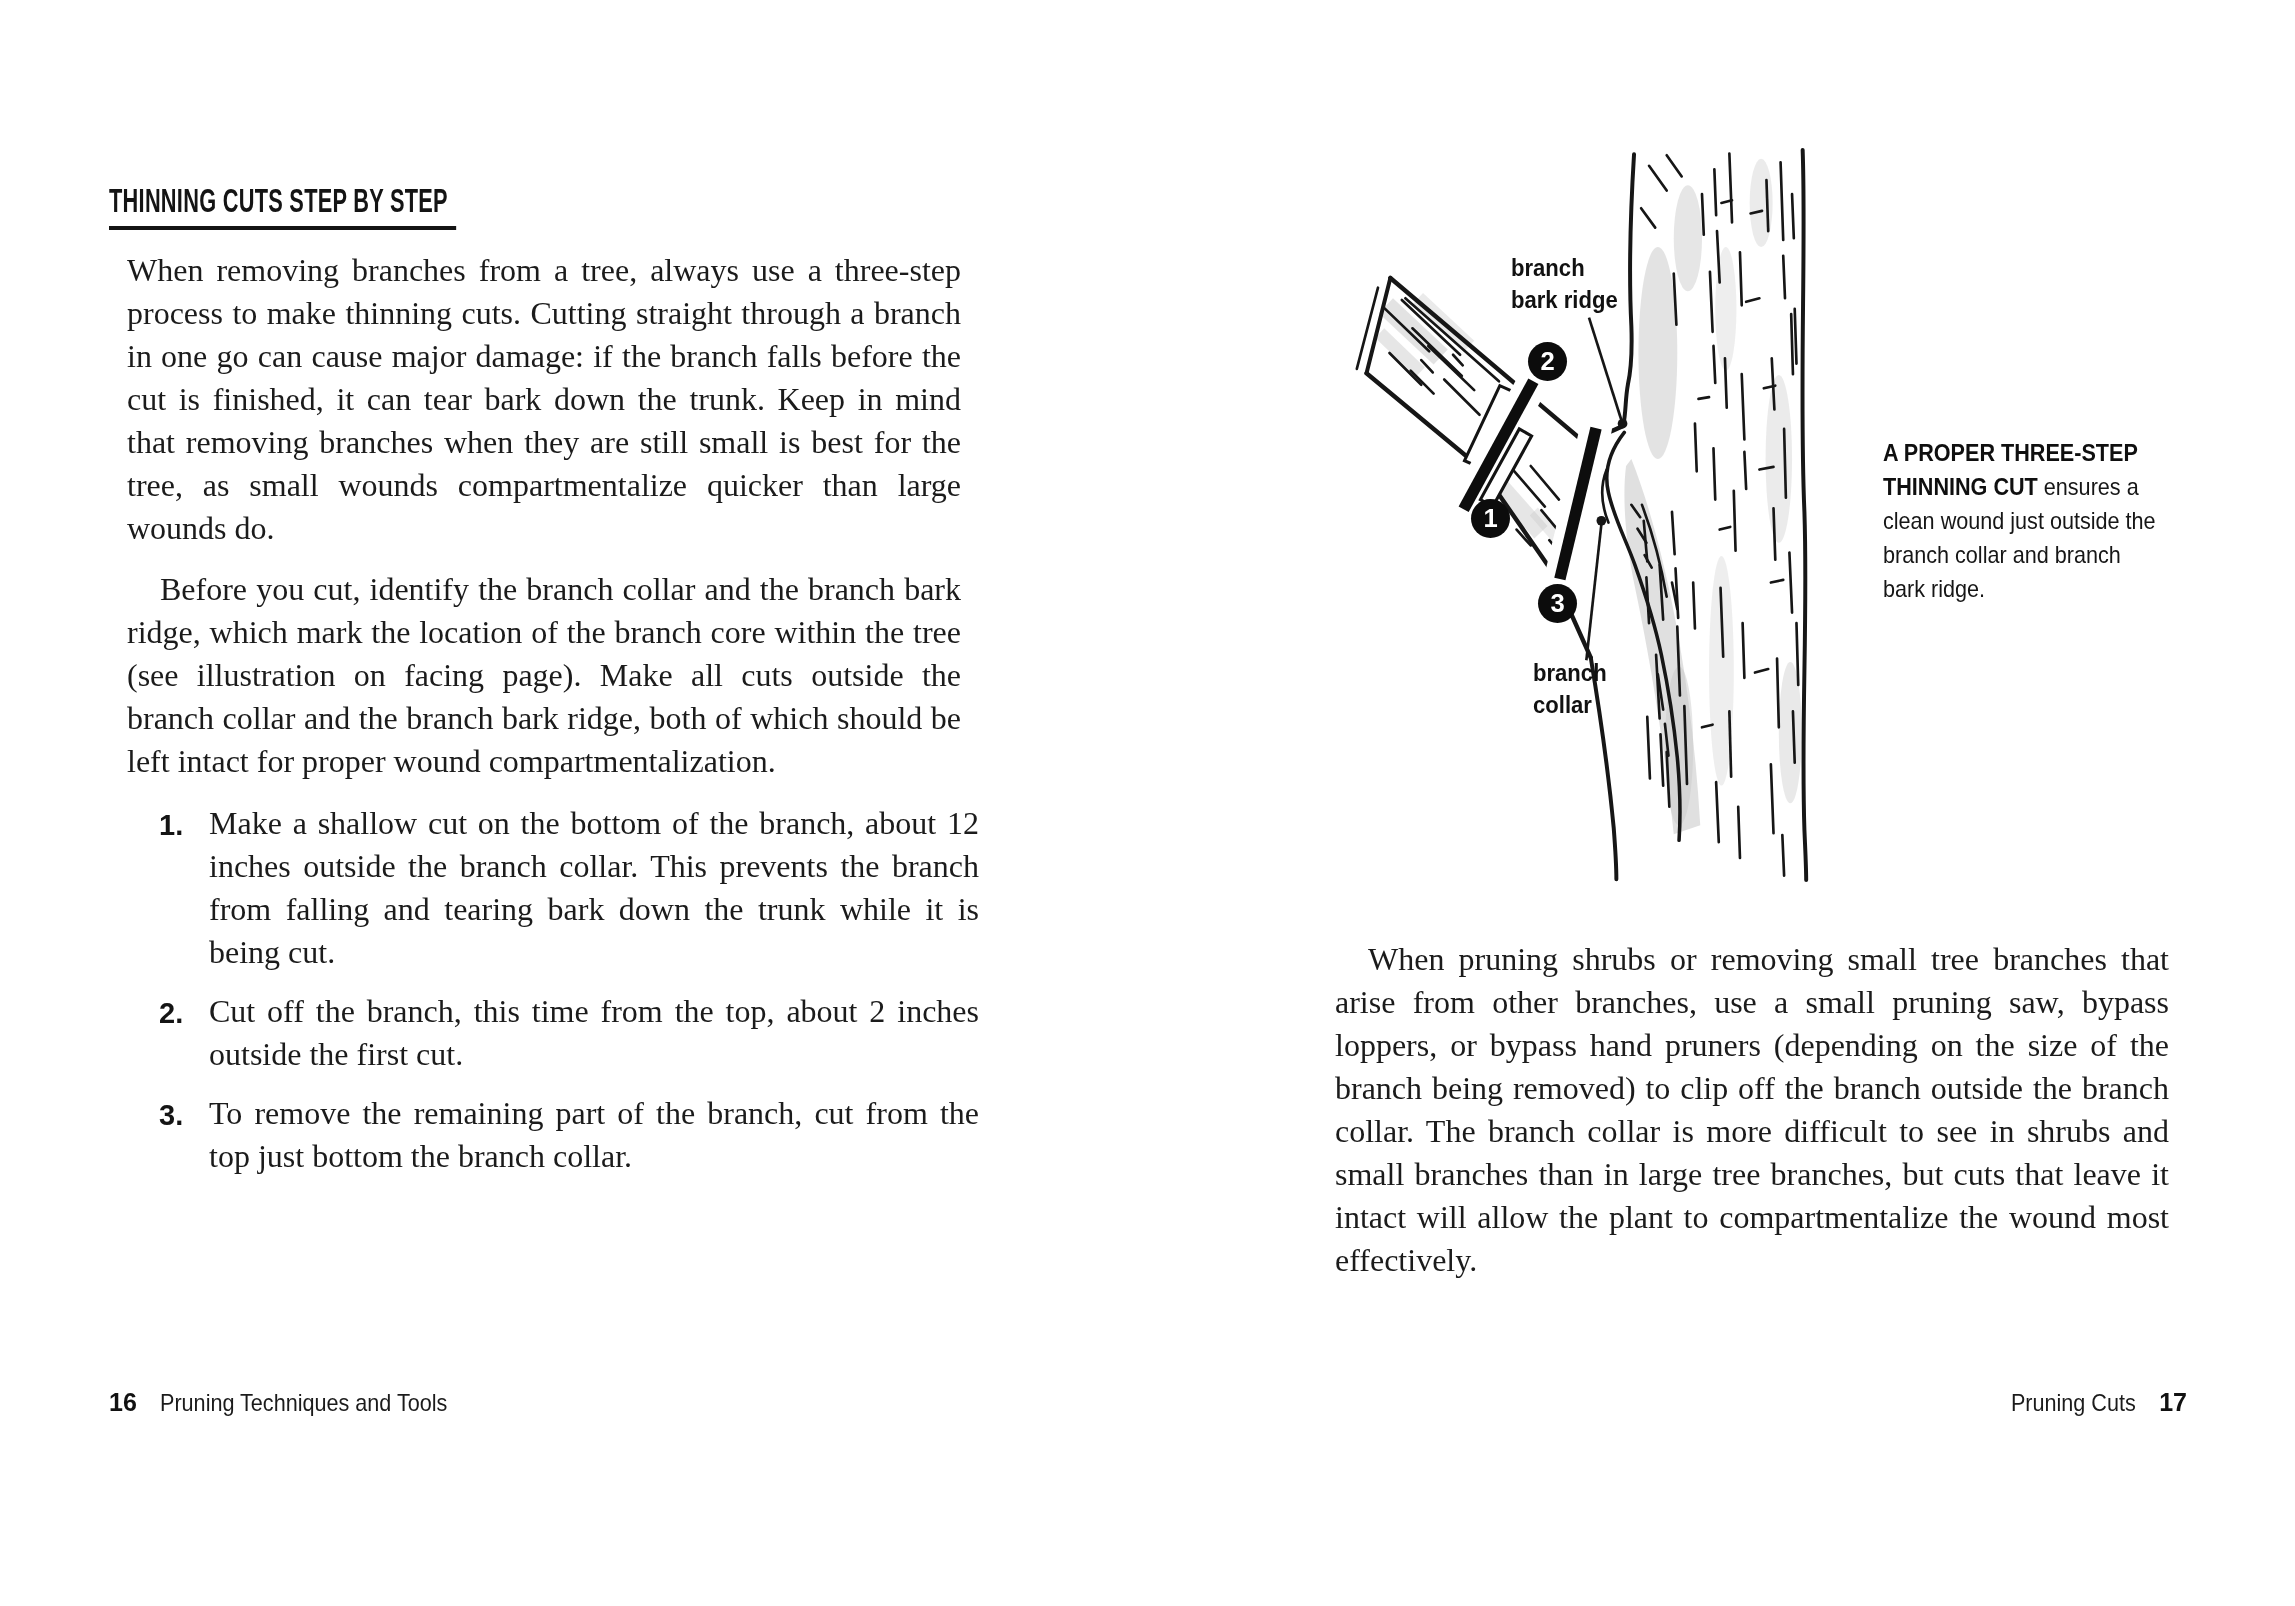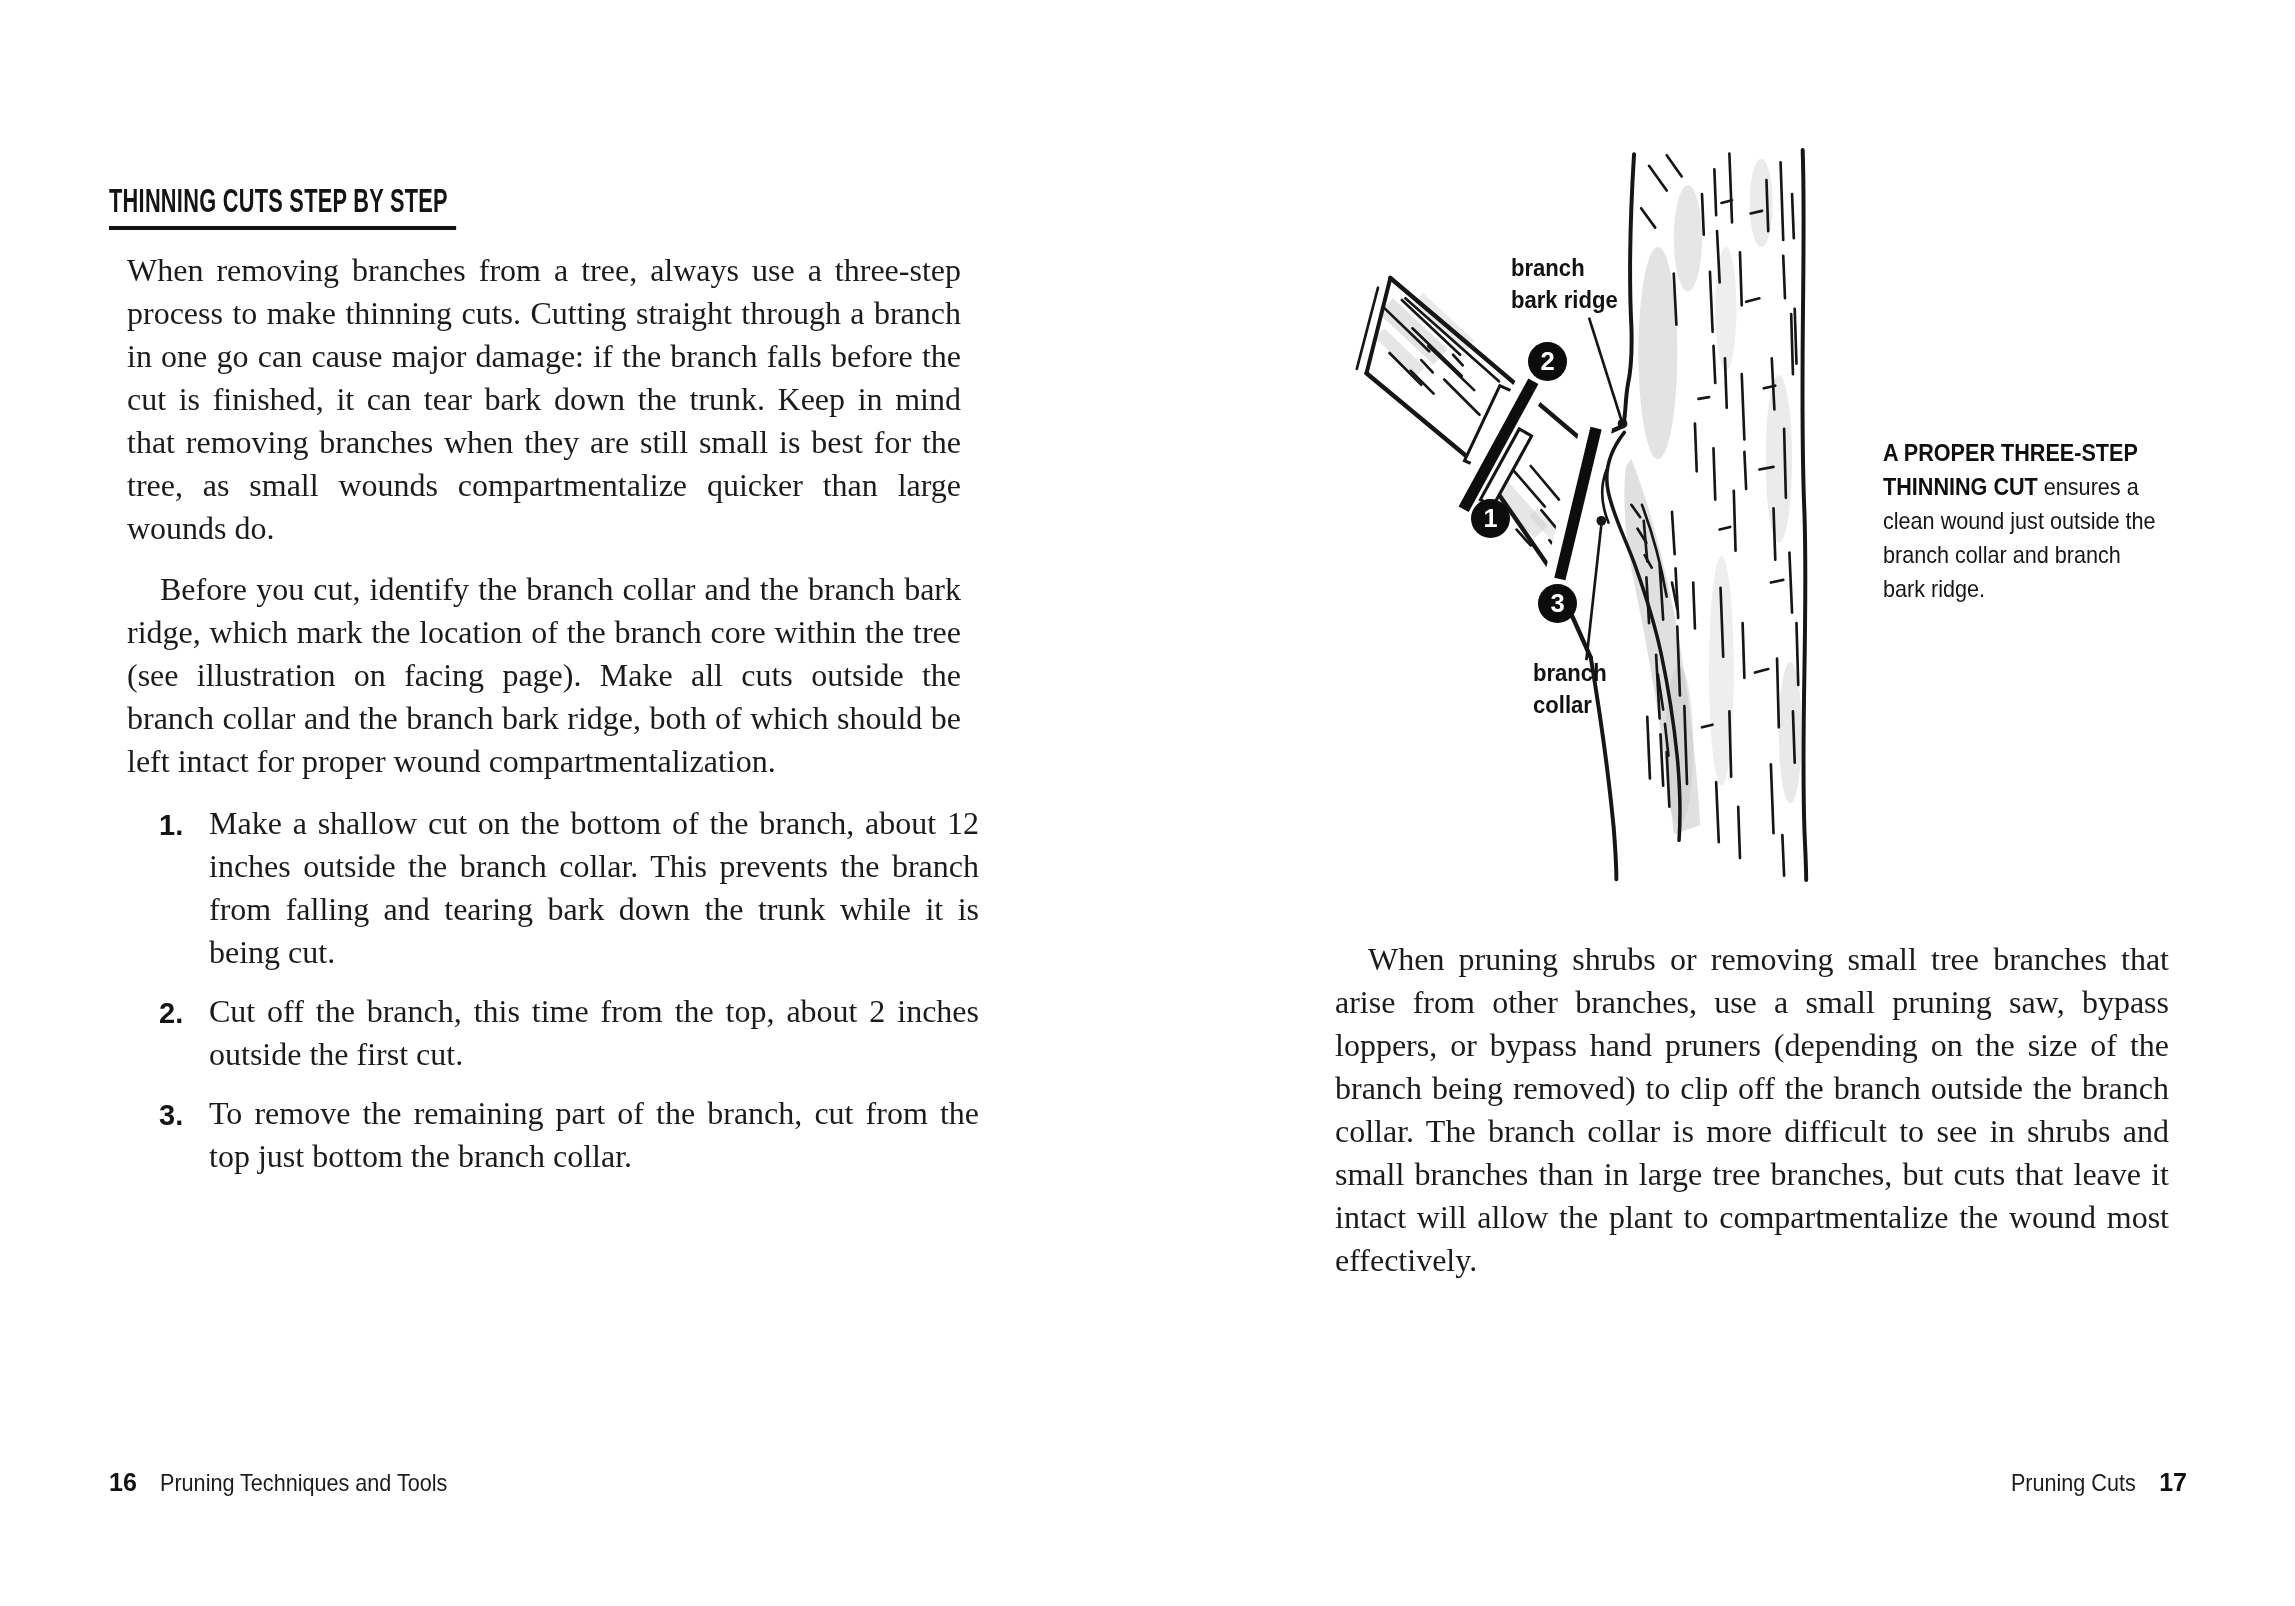--- a/index.html
+++ b/index.html
@@ -28,21 +28,21 @@
   .step:first-child{margin-top:0;}
   .step-num{
     flex:0 0 50px;width:50px;
     font-family:"Liberation Sans","DejaVu Sans",sans-serif;
     font-weight:bold;font-size:29px;padding-top:1.8px;color:#141414;
   }
   .step-text{flex:1;text-align:justify;}
 
   
   .footer{
-    top:1468px;display:flex;align-items:baseline;gap:23px;
+    top:1388px;display:flex;align-items:baseline;gap:23px;
     font-family:"Liberation Sans","DejaVu Sans",sans-serif;
     font-size:24px;color:#1b1b1b;
   }
   .footer-left{left:109px;}
   .footer-right{left:1317px;width:870px;justify-content:flex-end;}
   .pgnum{font-weight:bold;font-size:25px;color:#111;}
   .cx{transform:scaleX(.9);transform-origin:0 100%;display:inline-block;}
   .cx-r{transform:scaleX(.9);transform-origin:100% 100%;display:inline-block;}
 
   

